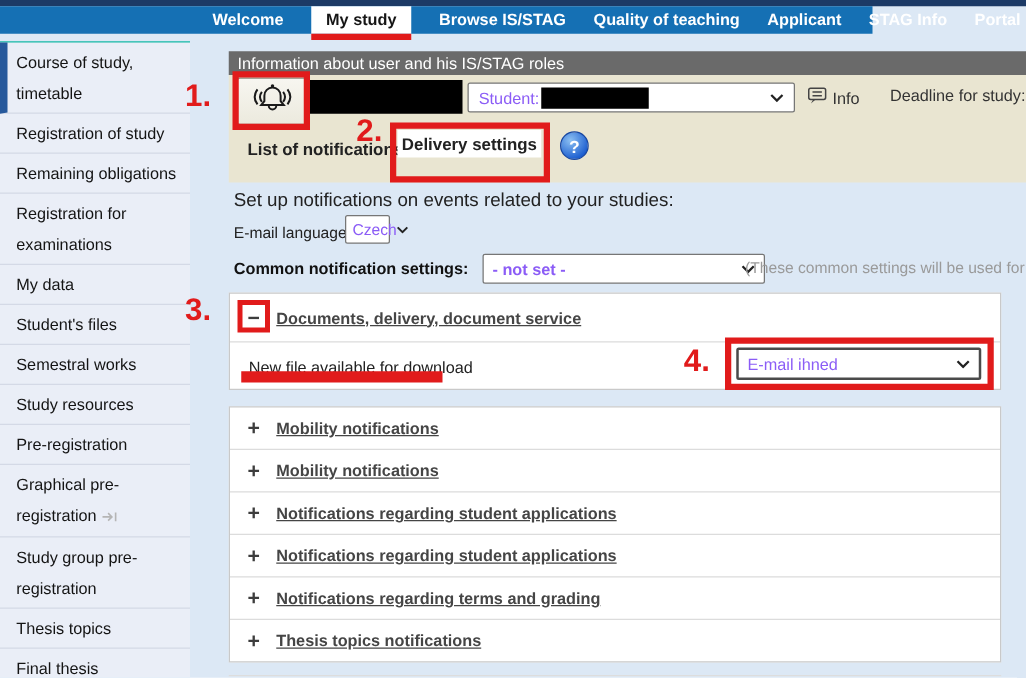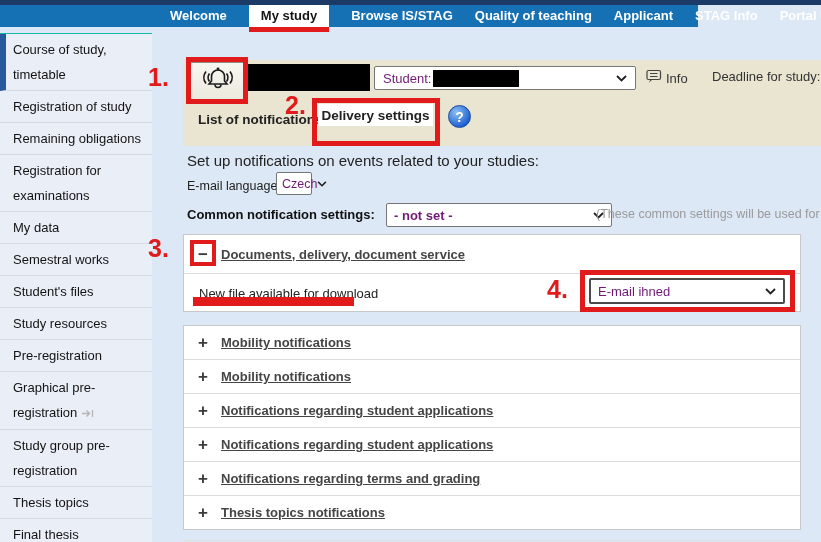--- a/index.html
+++ b/index.html
@@ -20,21 +20,21 @@
   .ext-icon{display:inline-block;vertical-align:middle;margin-left:4px;}
 
   
   #gray-header{position:absolute;left:183px;top:41px;width:638px;height:19px;background:#6a6a6a;color:#fff;font-size:13px;line-height:19px;padding-left:7px;box-sizing:border-box;white-space:nowrap;}
   #beige{position:absolute;left:183px;top:60px;width:638px;height:86px;background:#e9e5d1;}
 
   
   #bell-btn{position:absolute;left:189px;top:62px;width:55px;height:36px;background:linear-gradient(#f7f6f0,#eceade);border:1px solid #8f8d82;border-radius:3px;display:flex;align-items:center;justify-content:center;cursor:pointer;}
   .redacted{background:#000;position:absolute;}
   #redact-name{left:245px;top:64px;width:125px;height:27px;}
-  .select{background:#fff;border:1px solid #767676;border-radius:2px;display:flex;align-items:center;font-size:13px;color:#701a75;box-sizing:border-box;cursor:pointer;}
+  .select{background:#fff;border:1px solid #767676;border-radius:2px;display:flex;align-items:center;font-size:13px;color:#8b5cf6;box-sizing:border-box;cursor:pointer;}
   .select .chev{margin-left:auto;display:flex;align-items:center;}
   #student-select{position:absolute;left:374px;top:66px;width:262px;height:24px;padding:0 8px;}
   #student-redact{position:static;display:inline-block;width:86px;height:17px;margin-left:2px;}
   #info-wrap{position:absolute;left:646px;top:69px;display:flex;align-items:center;gap:4px;font-size:13px;color:#333;cursor:pointer;}
   #deadline{position:absolute;left:712px;top:69px;font-size:13px;color:#333;white-space:nowrap;}
   #deadline .sep{color:#aaa;padding:0 5px 0 7px;}
 
   
   #tab-list{position:absolute;left:198px;top:112px;font-size:13.5px;font-weight:bold;color:#222;cursor:pointer;}
   #tab-delivery{position:absolute;left:318px;top:104px;width:115px;height:22px;background:#fff;display:flex;align-items:center;justify-content:center;font-size:13.5px;font-weight:bold;color:#222;cursor:pointer;}
@@ -92,34 +92,35 @@
     <div class="nav-item">STAG Info</div>
     <div class="nav-item">Portal UP</div>
   </div>
 
   <div id="sidebar">
     <div class="side-item selected">Course of study, timetable</div>
     <div class="side-item">Registration of study</div>
     <div class="side-item">Remaining obligations</div>
     <div class="side-item">Registration for examinations</div>
     <div class="side-item">My data</div>
+    <div class="side-item">Student's files</div>
     <div class="side-item">Semestral works</div>
-    <div class="side-item">Student's files</div>
     <div class="side-item">Study resources</div>
     <div class="side-item">Pre-registration</div>
     <div class="side-item"><span>Graphical pre-registration</span><span class="ext-icon"><svg width="13" height="9" viewBox="0 0 13 9">
             <path d="M1 4.5 h7.5 M5.5 1.5 l3 3 -3 3 M11.5 1 v7" stroke="#b5b5b5" stroke-width="1.3" fill="none"></path>
           </svg></span></div>
     <div class="side-item">Study group pre-registration</div>
     <div class="side-item">Thesis topics</div>
     <div class="side-item">Final thesis</div>
     <div class="side-item">Plagiarism checking</div>
 
   </div>
 
+  <div id="gray-header">Information about user and his IS/STAG roles</div>
 
   <div id="beige"></div>
 
   <div id="bell-btn">
     <span><svg width="40" height="28" viewBox="0 0 40 28">
           <g fill="none" stroke="#1a1a1a" stroke-width="1.6">
             <path d="M20 5 a6.5 6.5 0 0 1 6.5 6.5 v4.5 l2.5 3 h-18 l2.5 -3 v-4.5 A6.5 6.5 0 0 1 20 5 z"></path>
             <path d="M17 19.5 a3 3 0 0 0 6 0"></path>
             <path d="M11.5 8.5 q-3 4 0 8"></path>
             <path d="M8 6.5 q-4.5 6 0 12"></path>

